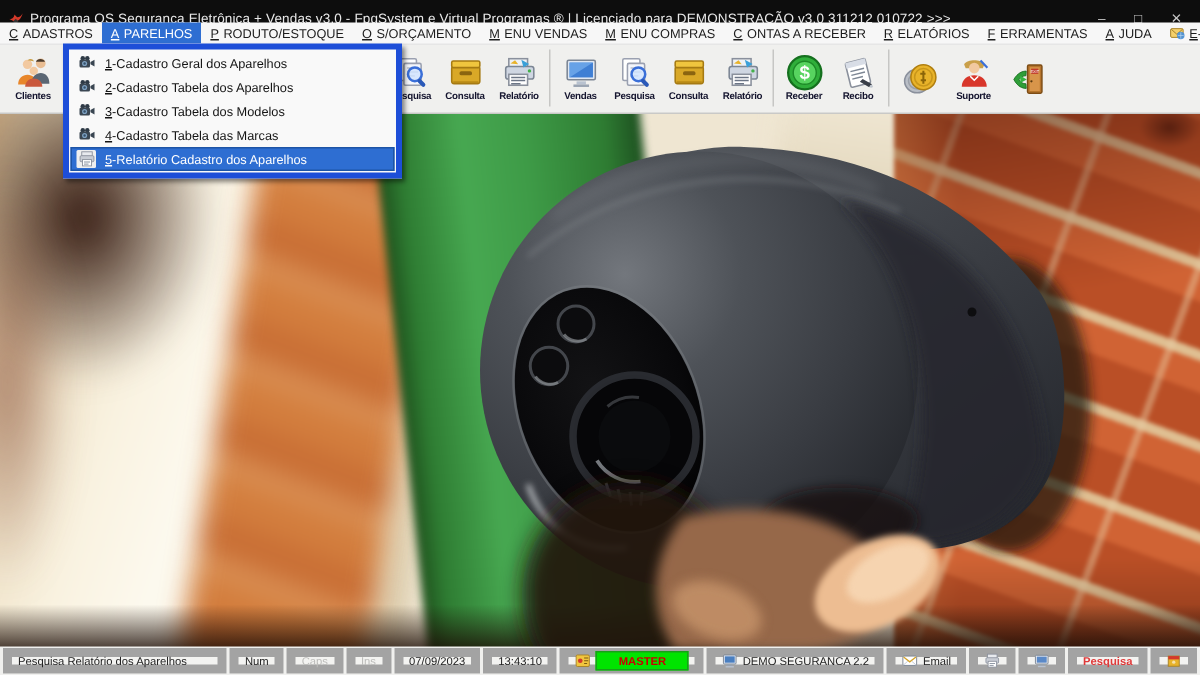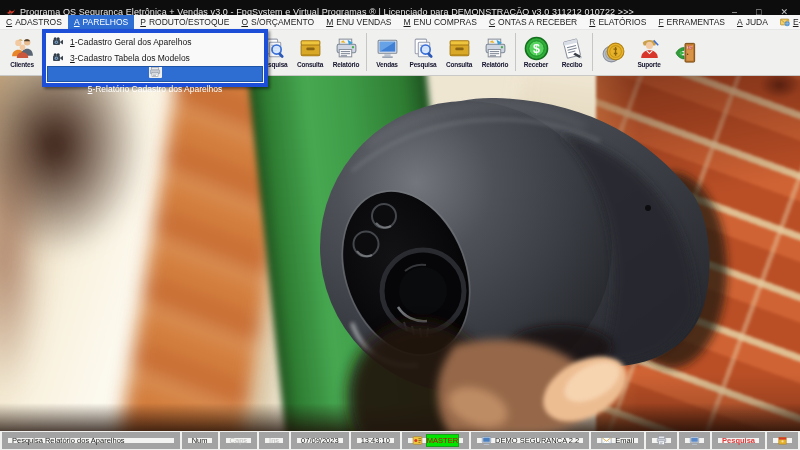--- a/index.html
+++ b/index.html
@@ -26,33 +26,33 @@
   .tbtn svg{width:25px;height:25px;display:block;}
   .tlabel{font-size:6.5px;font-weight:bold;color:#14142e;letter-spacing:-.2px;line-height:7px;}
   .tsep{width:1px;background:#c6c6c4;margin:4px 2px;}
   .tspacer{width:212px;}
   
   .dropdown{position:absolute;top:29px;left:42px;width:216px;background:#f9f9f9;border:4px solid #1d4ed8;
             box-shadow:2px 2px 3px rgba(0,0,0,.45);z-index:40;padding:1px;}
   .ditem{height:16px;display:flex;align-items:center;gap:6px;padding:0 4px;font-size:8.5px;color:#141414;}
   .dicon{width:13px;height:12px;display:flex;align-items:center;justify-content:center;flex:none;}
   .dicon svg{width:12px;height:12px;}
-  .ditem.selected{background:#2e6ed2;color:#fff;outline:1px solid #1d54a6;outline-offset:-1px;flex-direction:column;}
+  .ditem.selected{background:#2e6ed2;color:#fff;outline:1px solid #1d54a6;outline-offset:-1px;}
   .ditem.selected .dicon{background:#efefef;border-radius:1px;}
   u{text-decoration:underline;}
   
   .statusbar{position:absolute;bottom:0;left:0;right:0;height:17px;background:#f0f0ee;display:flex;
              align-items:stretch;gap:2px;padding:1px 2px;font-size:7.5px;color:#222;z-index:30;}
   .sp{border:6px solid #a3a3a3;background:#f3f3f1;display:flex;align-items:center;gap:3px;
       padding:0 4px;white-space:nowrap;}
   .sp.msg{flex:1;}
   .sp.dim{color:#bcbcba;text-align:center;}
   .sp svg{width:11px;height:11px;flex:none;}
-  .master-green{background:#00e400;border:1px solid #18a018;color:#cc0000;font-weight:normal;
-                padding:0 0;height:11px;display:flex;align-items:center;font-size:7.5px;}
+  .master-green{background:#00e400;border:1px solid #18a018;color:#cc0000;font-weight:bold;
+                padding:0 14px;height:11px;display:flex;align-items:center;font-size:7.5px;}
   .brand{color:#e03a3a;font-weight:bold;}
   
   .photo{position:absolute;top:75px;left:0;width:800px;height:358px;overflow:hidden;background:#efe6d2;z-index:1;}
   .ph{position:absolute;}
   .ph-cream{left:-60px;top:-30px;width:350px;height:440px;transform:rotate(8deg);
     background:linear-gradient(100deg,#b07c49 0%,#e7d6b4 16%,#f9f2e0 42%,#fdfaf0 58%,#e8dcc0 84%,#d6c5a4 100%);
     filter:blur(7px);}
   .ph-darkcorner{left:-70px;top:-85px;width:250px;height:310px;
     background:radial-gradient(closest-side,rgba(42,15,7,.96),rgba(42,15,7,0) 72%);filter:blur(10px);}
   .ph-darkedge{left:-35px;top:40px;width:80px;height:280px;
@@ -353,21 +353,47 @@
       <span class="dicon">
           <svg viewBox="0 0 12 12">
             <circle cx="3.2" cy="2.8" r="1.5" fill="#2e3a46"></circle>
             <circle cx="6.2" cy="2.8" r="1.5" fill="#2e3a46"></circle>
             <rect x="1" y="3.6" width="7" height="5.4" rx="1" fill="#3a4652"></rect>
             <path d="M8.3 5.4L11 3.8v4.6L8.3 6.8z" fill="#3a4652"></path>
             <circle cx="4.4" cy="6.3" r="1.7" fill="#7ea0c0"></circle>
             <circle cx="4.4" cy="6.3" r=".8" fill="#35506a"></circle>
           </svg>
         </span>
+      <span><u>2</u>-Cadastro Tabela dos Aparelhos</span>
+    </div>
+    <div class="ditem">
+      <span class="dicon">
+          <svg viewBox="0 0 12 12">
+            <circle cx="3.2" cy="2.8" r="1.5" fill="#2e3a46"></circle>
+            <circle cx="6.2" cy="2.8" r="1.5" fill="#2e3a46"></circle>
+            <rect x="1" y="3.6" width="7" height="5.4" rx="1" fill="#3a4652"></rect>
+            <path d="M8.3 5.4L11 3.8v4.6L8.3 6.8z" fill="#3a4652"></path>
+            <circle cx="4.4" cy="6.3" r="1.7" fill="#7ea0c0"></circle>
+            <circle cx="4.4" cy="6.3" r=".8" fill="#35506a"></circle>
+          </svg>
+        </span>
       <span><u>3</u>-Cadastro Tabela dos Modelos</span>
+    </div>
+    <div class="ditem">
+      <span class="dicon">
+          <svg viewBox="0 0 12 12">
+            <circle cx="3.2" cy="2.8" r="1.5" fill="#2e3a46"></circle>
+            <circle cx="6.2" cy="2.8" r="1.5" fill="#2e3a46"></circle>
+            <rect x="1" y="3.6" width="7" height="5.4" rx="1" fill="#3a4652"></rect>
+            <path d="M8.3 5.4L11 3.8v4.6L8.3 6.8z" fill="#3a4652"></path>
+            <circle cx="4.4" cy="6.3" r="1.7" fill="#7ea0c0"></circle>
+            <circle cx="4.4" cy="6.3" r=".8" fill="#35506a"></circle>
+          </svg>
+        </span>
+      <span><u>4</u>-Cadastro Tabela das Marcas</span>
     </div>
     <div class="ditem selected">
       <span class="dicon">
           <svg viewBox="0 0 12 12">
             <rect x="2.5" y="1.2" width="7" height="3.4" fill="#e8eaee" stroke="#8a909c" stroke-width=".6"></rect>
             <rect x="1.4" y="3.8" width="9.2" height="4" rx=".8" fill="#c8ccd4" stroke="#8a909c" stroke-width=".6"></rect>
             <rect x="3" y="6.4" width="6" height="4.2" fill="#fff" stroke="#8a909c" stroke-width=".6"></rect>
             <path d="M4 8h4M4 9.4h3" stroke="#7c8694" stroke-width=".6"></path>
           </svg>
         </span>

